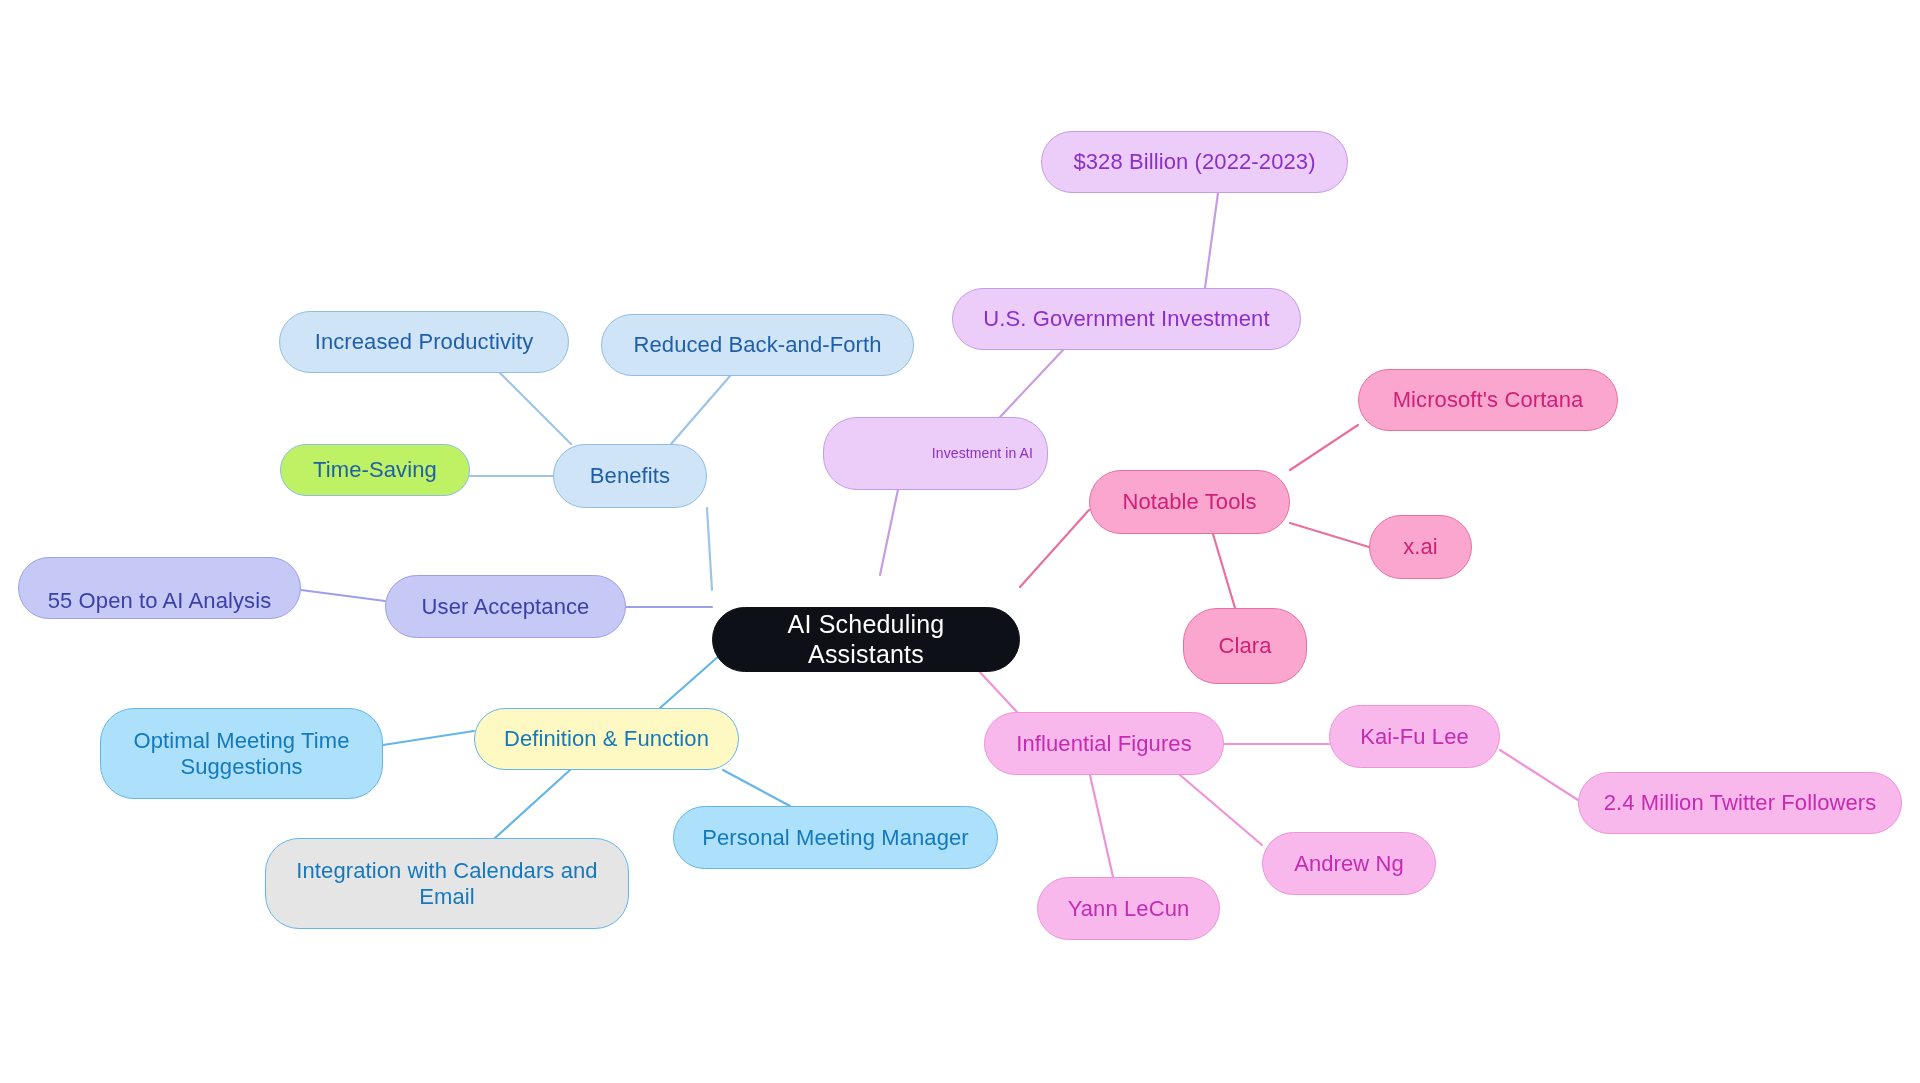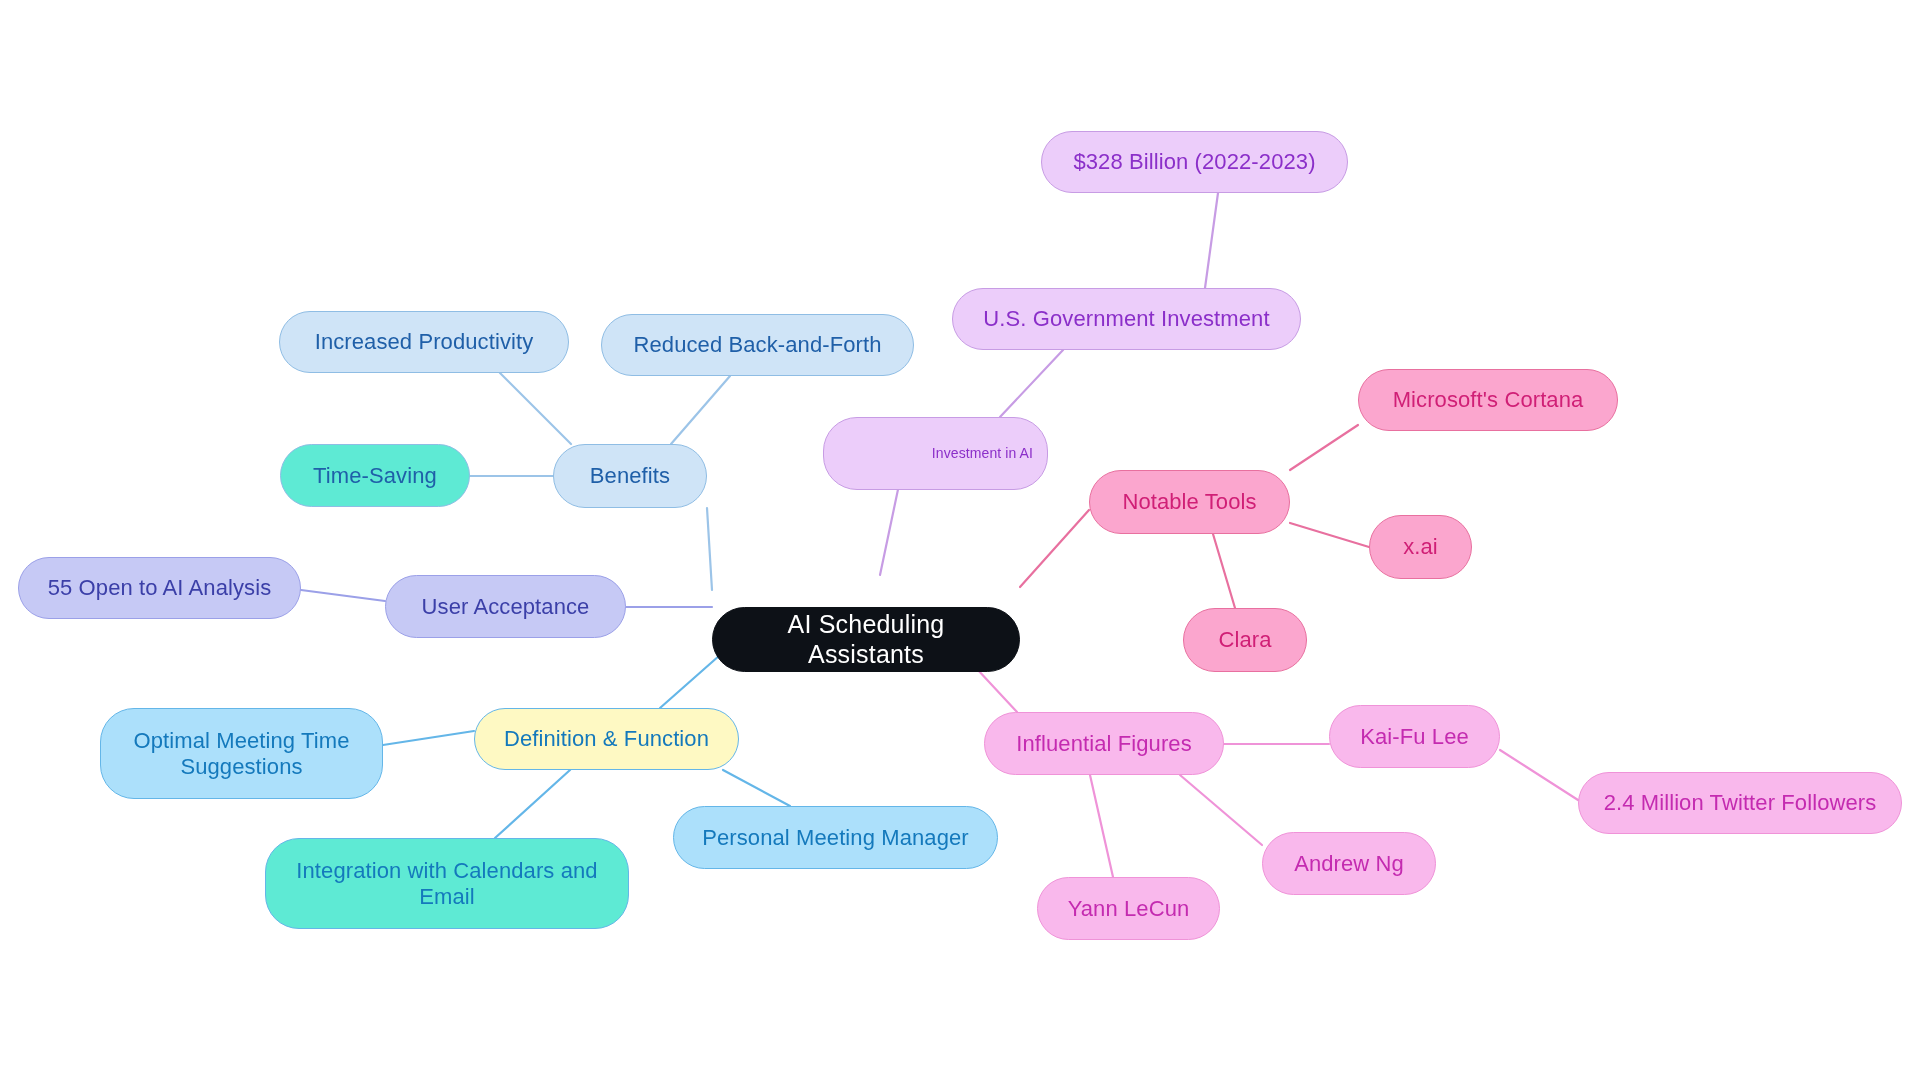--- a/index.html
+++ b/index.html
@@ -81,34 +81,34 @@
       <line x1="1224" y1="744" x2="1329" y2="744" stroke="#ef93d8" stroke-width="2.2" stroke-linecap="round"></line>
       <line x1="1500" y1="750" x2="1578" y2="800" stroke="#ef93d8" stroke-width="2.2" stroke-linecap="round"></line>
       <line x1="1180" y1="775" x2="1262" y2="845" stroke="#ef93d8" stroke-width="2.2" stroke-linecap="round"></line>
       <line x1="1090" y1="775" x2="1113" y2="877" stroke="#ef93d8" stroke-width="2.2" stroke-linecap="round"></line>
     </svg>
   <div id="node-layer">
       <div class="node node-root" style="left: 712px; top: 575px; width: 308px; height: 65px; background: rgb(13, 17, 23); border-color: rgb(13, 17, 23); color: rgb(255, 255, 255); font-size: 25px; margin-top: 32px;"><span class="node-label">AI Scheduling Assistants</span></div>
       <div class="node" style="left: 553px; top: 444px; width: 154px; height: 64px; background: rgb(207, 228, 247); border-color: rgb(143, 189, 228); color: rgb(31, 95, 168); font-size: 22px;"><span class="node-label">Benefits</span></div>
       <div class="node" style="left: 279px; top: 311px; width: 290px; height: 62px; background: rgb(207, 228, 247); border-color: rgb(143, 189, 228); color: rgb(31, 95, 168); font-size: 22px;"><span class="node-label">Increased Productivity</span></div>
       <div class="node" style="left: 601px; top: 314px; width: 313px; height: 62px; background: rgb(207, 228, 247); border-color: rgb(143, 189, 228); color: rgb(31, 95, 168); font-size: 22px;"><span class="node-label">Reduced Back-and-Forth</span></div>
-      <div class="node" style="left: 280px; top: 444px; width: 190px; height: 63px; background: #5eead4; border-color: rgb(143, 189, 228); color: rgb(31, 95, 168); font-size: 22px;"><span class="node-label">Time-Saving</span></div>
+      <div class="node" style="left: 280px; top: 444px; width: 190px; height: 52px; background: #bef264; border-color: rgb(143, 189, 228); color: rgb(31, 95, 168); font-size: 22px;"><span class="node-label">Time-Saving</span></div>
       <div class="node" style="left: 823px; top: 417px; width: 225px; height: 73px; background: rgb(236, 205, 250); border-color: rgb(199, 156, 228); color: rgb(139, 47, 201); font-size: 14px; text-align: right;"><span class="node-label">Investment in AI</span></div>
       <div class="node" style="left: 952px; top: 288px; width: 349px; height: 62px; background: rgb(236, 205, 250); border-color: rgb(199, 156, 228); color: rgb(139, 47, 201); font-size: 22px;"><span class="node-label">U.S. Government Investment</span></div>
       <div class="node" style="left: 1041px; top: 131px; width: 307px; height: 62px; background: rgb(236, 205, 250); border-color: rgb(199, 156, 228); color: rgb(139, 47, 201); font-size: 22px;"><span class="node-label">$328 Billion (2022-2023)</span></div>
       <div class="node" style="left: 1089px; top: 470px; width: 201px; height: 64px; background: rgb(251, 166, 206); border-color: rgb(232, 112, 159); color: rgb(208, 31, 118); font-size: 22px;"><span class="node-label">Notable Tools</span></div>
       <div class="node" style="left: 1358px; top: 369px; width: 260px; height: 62px; background: rgb(251, 166, 206); border-color: rgb(232, 112, 159); color: rgb(208, 31, 118); font-size: 22px;"><span class="node-label">Microsoft's Cortana</span></div>
       <div class="node" style="left: 1369px; top: 515px; width: 103px; height: 64px; background: rgb(251, 166, 206); border-color: rgb(232, 112, 159); color: rgb(208, 31, 118); font-size: 22px;"><span class="node-label">x.ai</span></div>
-      <div class="node" style="left: 1183px; top: 608px; width: 124px; height: 64px; background: rgb(251, 166, 206); border-color: rgb(232, 112, 159); color: rgb(208, 31, 118); font-size: 22px; justify-content: center;"><span class="node-label">Clara</span></div>
+      <div class="node" style="left: 1183px; top: 608px; width: 124px; height: 76px; background: rgb(251, 166, 206); border-color: rgb(232, 112, 159); color: rgb(208, 31, 118); font-size: 22px; justify-content: center;"><span class="node-label">Clara</span></div>
       <div class="node" style="left: 385px; top: 575px; width: 241px; height: 63px; background: rgb(198, 201, 245); border-color: rgb(155, 160, 232); color: rgb(59, 63, 168); font-size: 22px;"><span class="node-label">User Acceptance</span></div>
-      <div class="node" style="left: 18px; top: 557px; width: 283px; height: 62px; background: rgb(198, 201, 245); border-color: rgb(155, 160, 232); color: rgb(59, 63, 168); font-size: 22px;"><span class="node-label">55 Open to AI Analysis</span></div>
+      <div class="node" style="left: 18px; top: 557px; width: 283px; height: 62px; background: rgb(198, 201, 245); border-color: rgb(155, 160, 232); color: rgb(59, 63, 168); font-size: 22px; align-items: flex-end;"><span class="node-label">55 Open to AI Analysis</span></div>
       <div class="node" style="left: 474px; top: 708px; width: 265px; height: 62px; background: #fef9c3; border-color: rgb(100, 182, 232); color: rgb(20, 121, 188); font-size: 22px;"><span class="node-label">Definition &amp; Function</span></div>
       <div class="node" style="left: 100px; top: 708px; width: 283px; height: 91px; background: rgb(172, 224, 251); border-color: rgb(100, 182, 232); color: rgb(20, 121, 188); font-size: 22px;"><span class="node-label">Optimal Meeting Time
 Suggestions</span></div>
-      <div class="node" style="left: 265px; top: 838px; width: 364px; height: 91px; background: #5eead4; border-color: rgb(100, 182, 232); color: rgb(20, 121, 188); font-size: 22px;"><span class="node-label">Integration with Calendars and
+      <div class="node" style="left: 265px; top: 838px; width: 364px; height: 91px; background: #e5e5e5; border-color: rgb(100, 182, 232); color: rgb(20, 121, 188); font-size: 22px;"><span class="node-label">Integration with Calendars and
 Email</span></div>
       <div class="node" style="left: 673px; top: 806px; width: 325px; height: 63px; background: rgb(172, 224, 251); border-color: rgb(100, 182, 232); color: rgb(20, 121, 188); font-size: 22px;"><span class="node-label">Personal Meeting Manager</span></div>
       <div class="node" style="left: 984px; top: 712px; width: 240px; height: 63px; background: rgb(249, 184, 236); border-color: rgb(239, 147, 216); color: rgb(196, 43, 176); font-size: 22px;"><span class="node-label">Influential Figures</span></div>
       <div class="node" style="left: 1329px; top: 705px; width: 171px; height: 63px; background: rgb(249, 184, 236); border-color: rgb(239, 147, 216); color: rgb(196, 43, 176); font-size: 22px;"><span class="node-label">Kai-Fu Lee</span></div>
       <div class="node" style="left: 1578px; top: 772px; width: 324px; height: 62px; background: rgb(249, 184, 236); border-color: rgb(239, 147, 216); color: rgb(196, 43, 176); font-size: 22px;"><span class="node-label">2.4 Million Twitter Followers</span></div>
       <div class="node" style="left: 1262px; top: 832px; width: 174px; height: 63px; background: rgb(249, 184, 236); border-color: rgb(239, 147, 216); color: rgb(196, 43, 176); font-size: 22px;"><span class="node-label">Andrew Ng</span></div>
       <div class="node" style="left: 1037px; top: 877px; width: 183px; height: 63px; background: rgb(249, 184, 236); border-color: rgb(239, 147, 216); color: rgb(196, 43, 176); font-size: 22px;"><span class="node-label">Yann LeCun</span></div>
     </div>
 </div>
 

